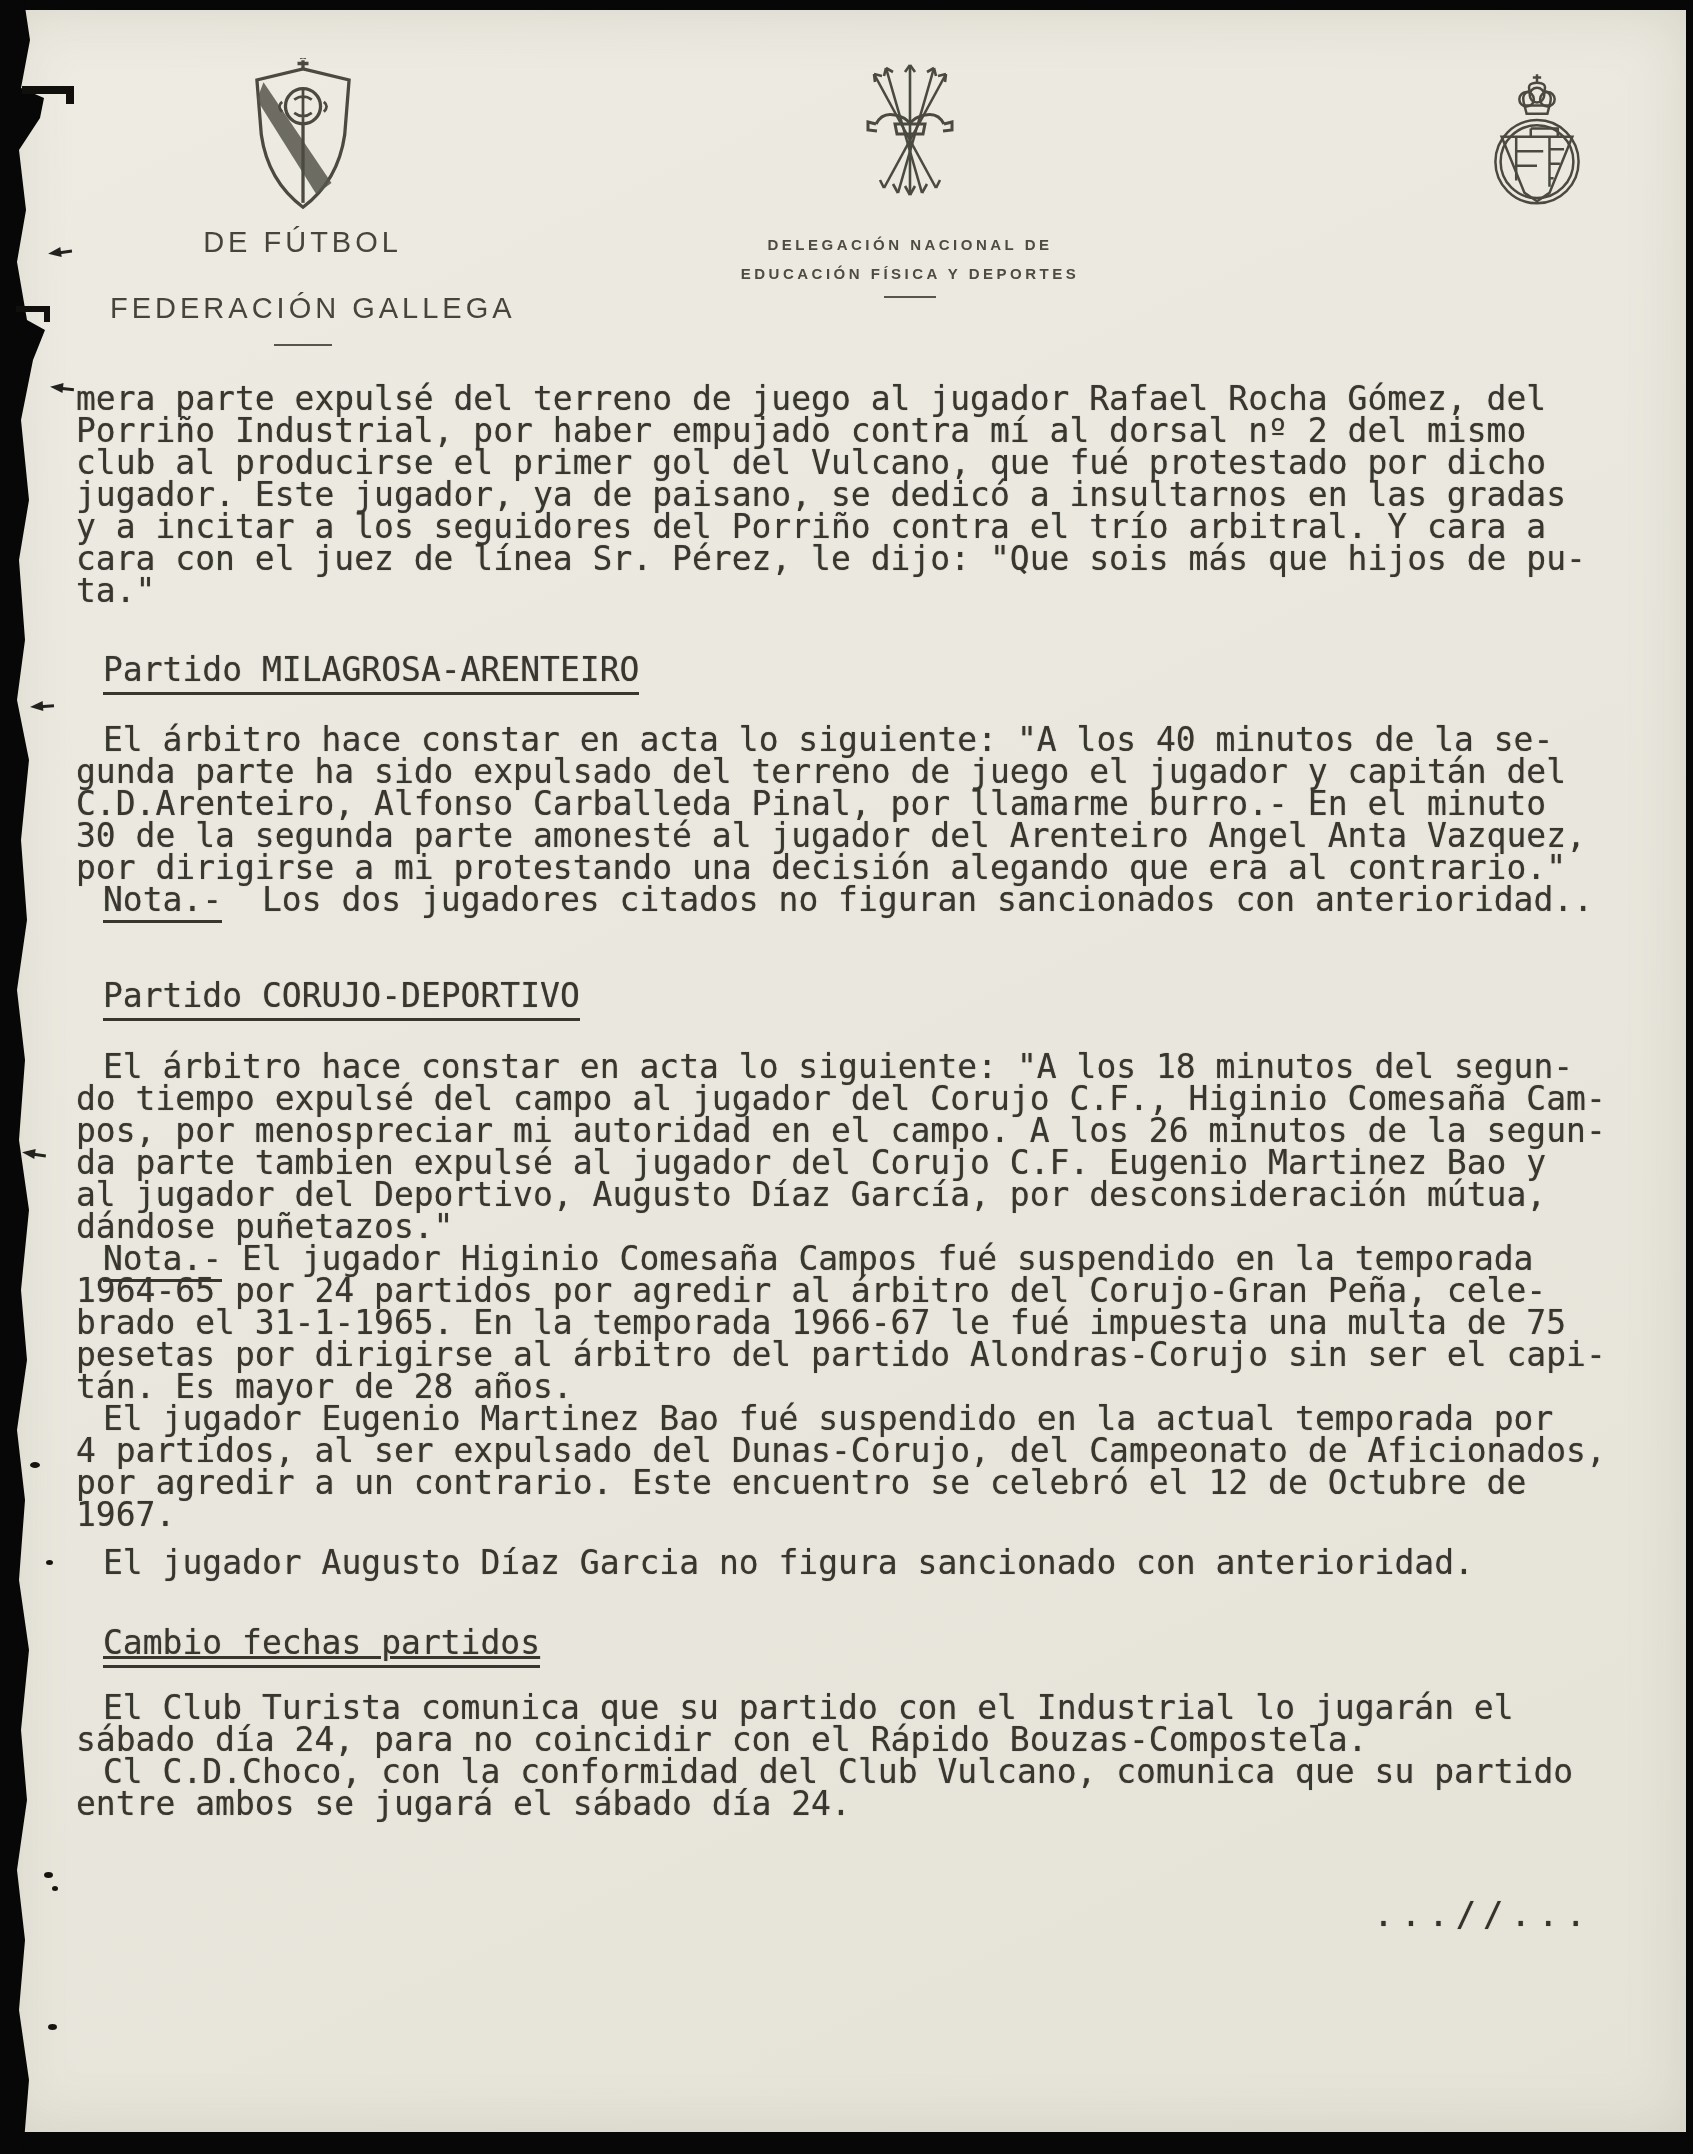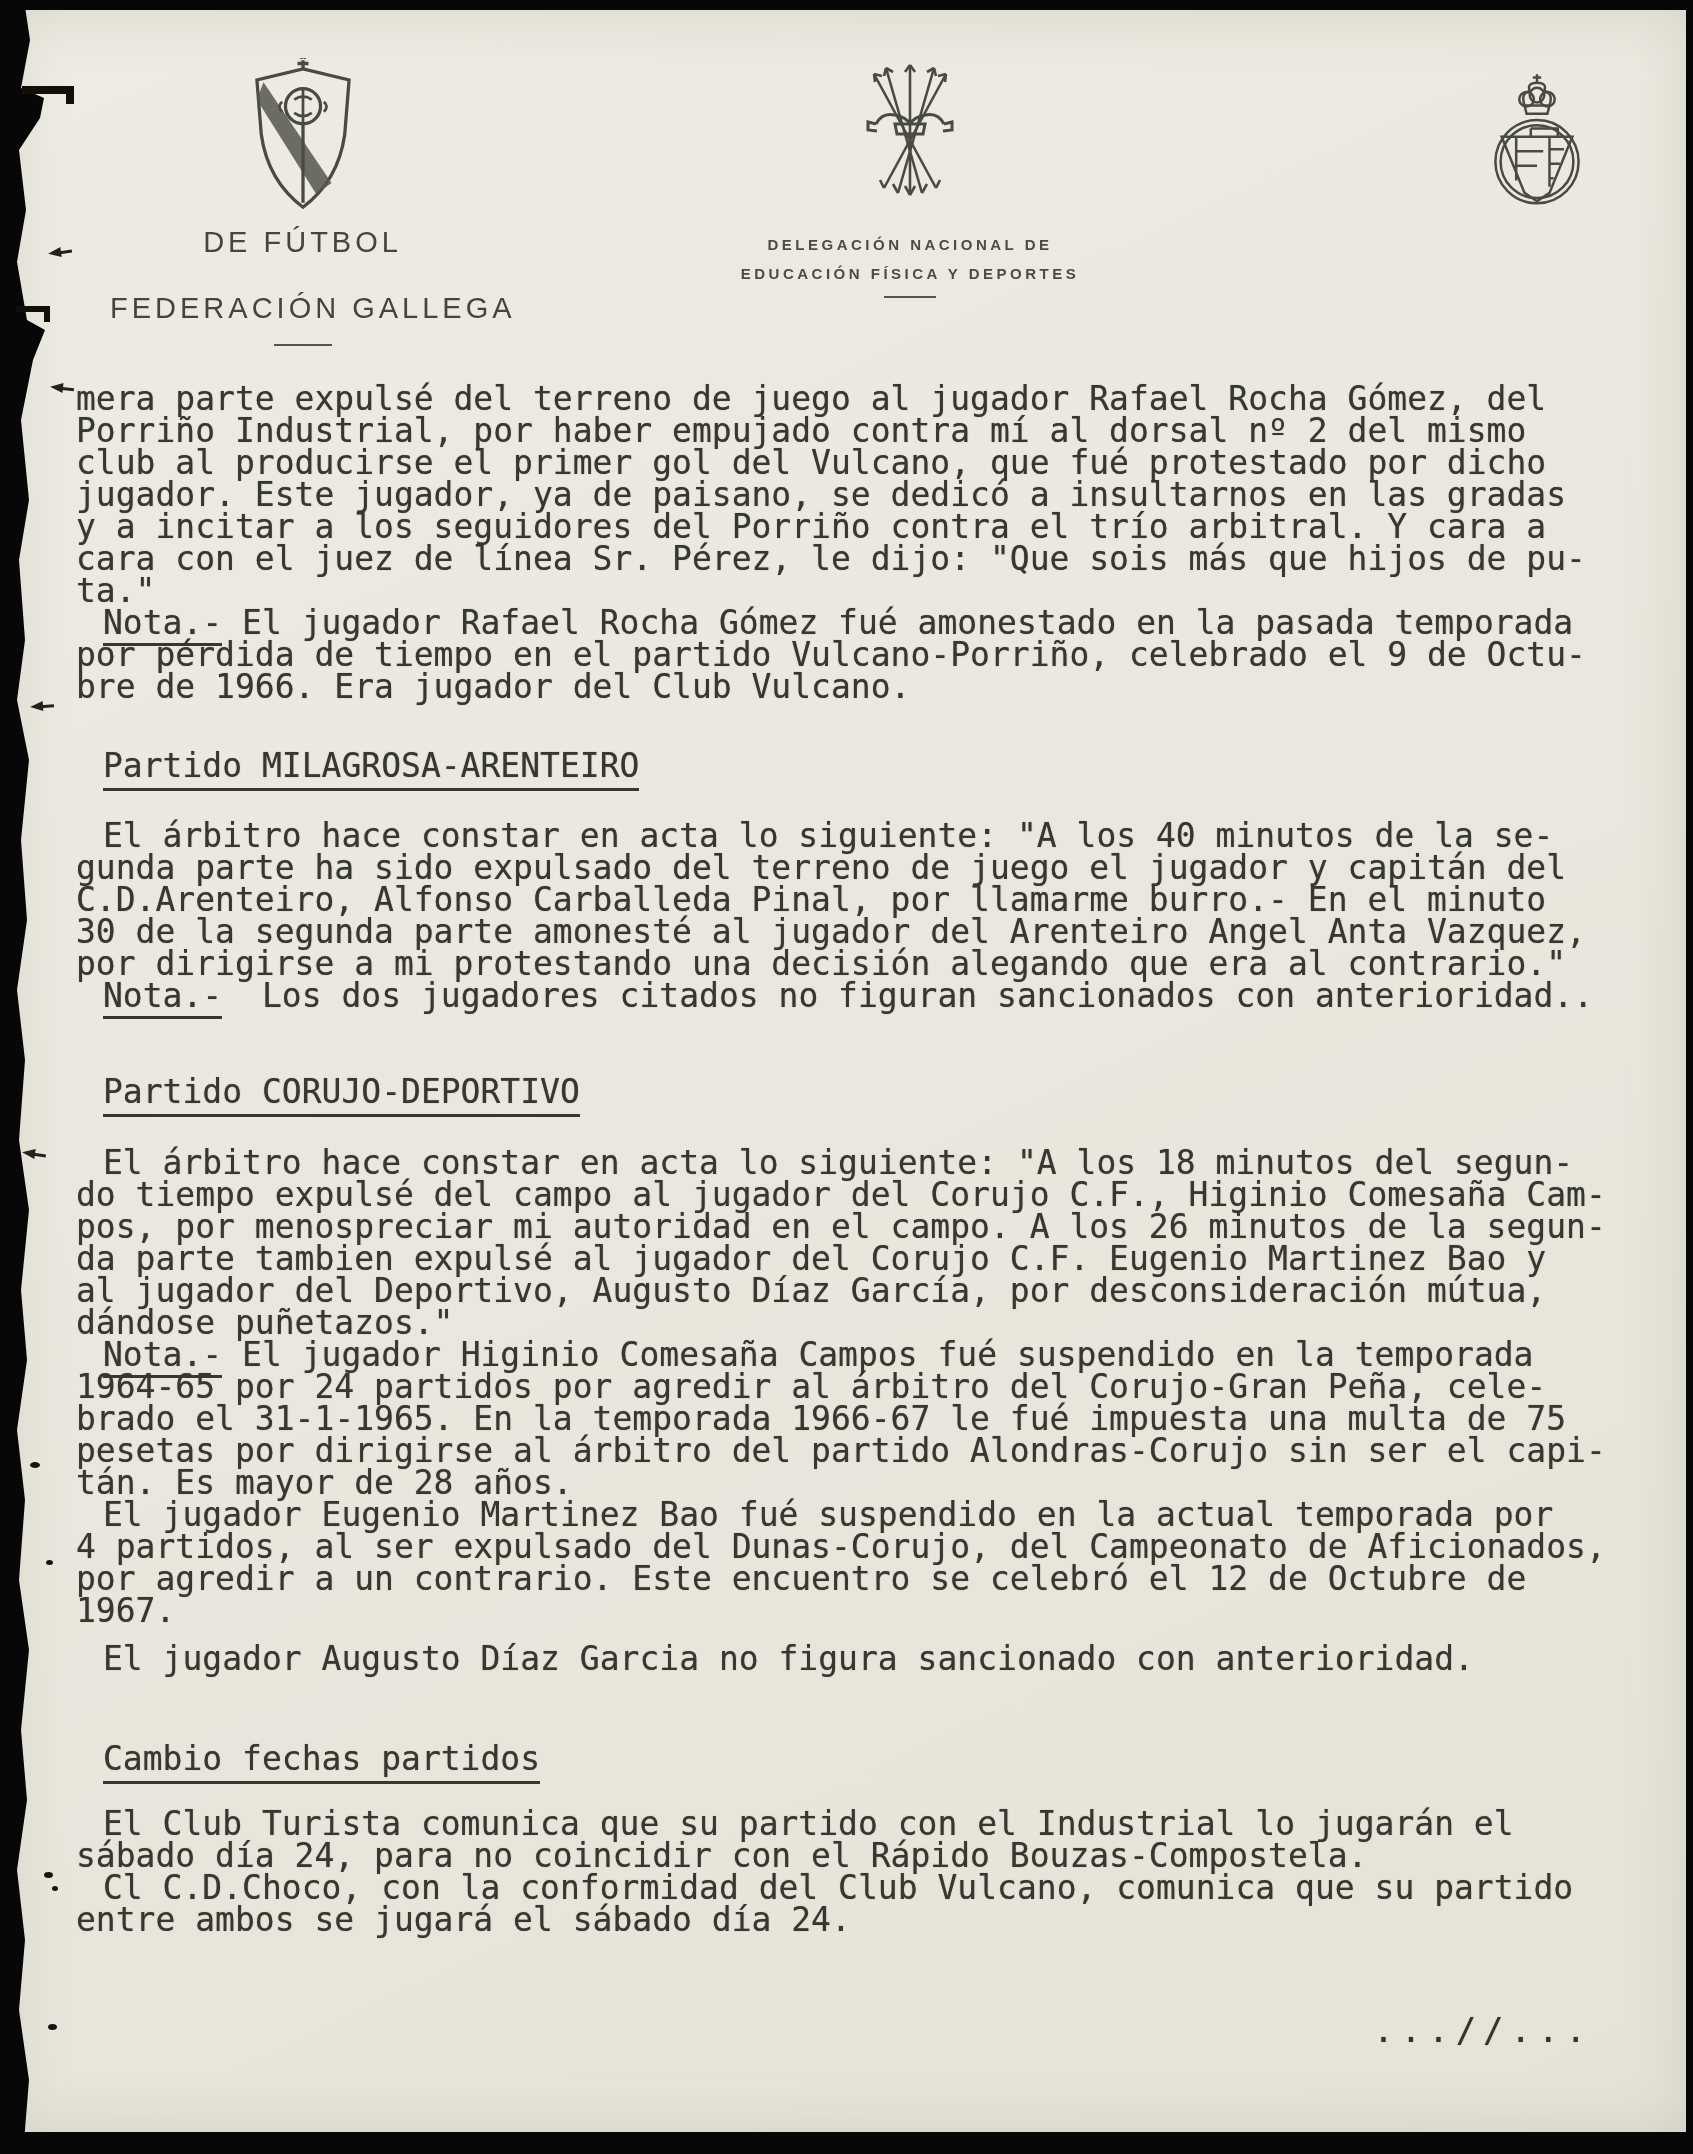--- a/index.html
+++ b/index.html
@@ -38,21 +38,21 @@
   .para{white-space:pre-wrap;margin:0;}
   .indent{text-indent:27px;}
   .note-label{text-decoration:none;border-bottom:3px solid #38372f;padding-bottom:1px;}
   .heading{white-space:pre-wrap;margin:0;}
   .heading .h-inner{border-bottom:3px solid #38372f;padding-bottom:3px;margin-left:27px;}
   .mt-h1{margin-top:47px;}
   .mt-p2{margin-top:38px;}
   .mt-h2{margin-top:64px;}
   .mt-p3{margin-top:39px;}
   .mt-p5{margin-top:16px;}
-  .mt-h3{margin-top:68px;}
+  .mt-h3{margin-top:48px;text-decoration:underline;}
   .mt-p6{margin-top:33px;}
   .continuation{margin-top:78px;text-align:right;padding-right:55px;letter-spacing:7px;
                 font-size:34px;color:#33322b;}
 </style>
 </head>
 <body>
 
 <div class="scan">
   <div class="paper"></div>
 
@@ -153,23 +153,20 @@
   <div class="body-text">
 
     <p class="para">mera parte expulsé del terreno de juego al jugador Rafael Rocha Gómez, del
 Porriño Industrial, por haber empujado contra mí al dorsal nº 2 del mismo
 club al producirse el primer gol del Vulcano, que fué protestado por dicho
 jugador. Este jugador, ya de paisano, se dedicó a insultarnos en las gradas
 y a incitar a los seguidores del Porriño contra el trío arbitral. Y cara a
 cara con el juez de línea Sr. Pérez, le dijo: "Que sois más que hijos de pu-
 ta."</p>
 
-    <p class="para indent"><span class="note-label">Nota.-</span><span> El jugador Rafael Rocha Gómez fué amonestado en la pasada temporada
-por pérdida de tiempo en el partido Vulcano-Porriño, celebrado el 9 de Octu-
-bre de 1966. Era jugador del Club Vulcano.</span></p>
 
     <p class="heading mt-h1"><span class="h-inner">Partido MILAGROSA-ARENTEIRO</span></p>
 
     <p class="para indent mt-p2">El árbitro hace constar en acta lo siguiente: "A los 40 minutos de la se-
 gunda parte ha sido expulsado del terreno de juego el jugador y capitán del
 C.D.Arenteiro, Alfonso Carballeda Pinal, por llamarme burro.- En el minuto
 30 de la segunda parte amonesté al jugador del Arenteiro Angel Anta Vazquez,
 por dirigirse a mi protestando una decisión alegando que era al contrario."</p>
 
     <p class="para indent"><span class="note-label">Nota.-</span><span>  Los dos jugadores citados no figuran sancionados con anterioridad..</span></p>

